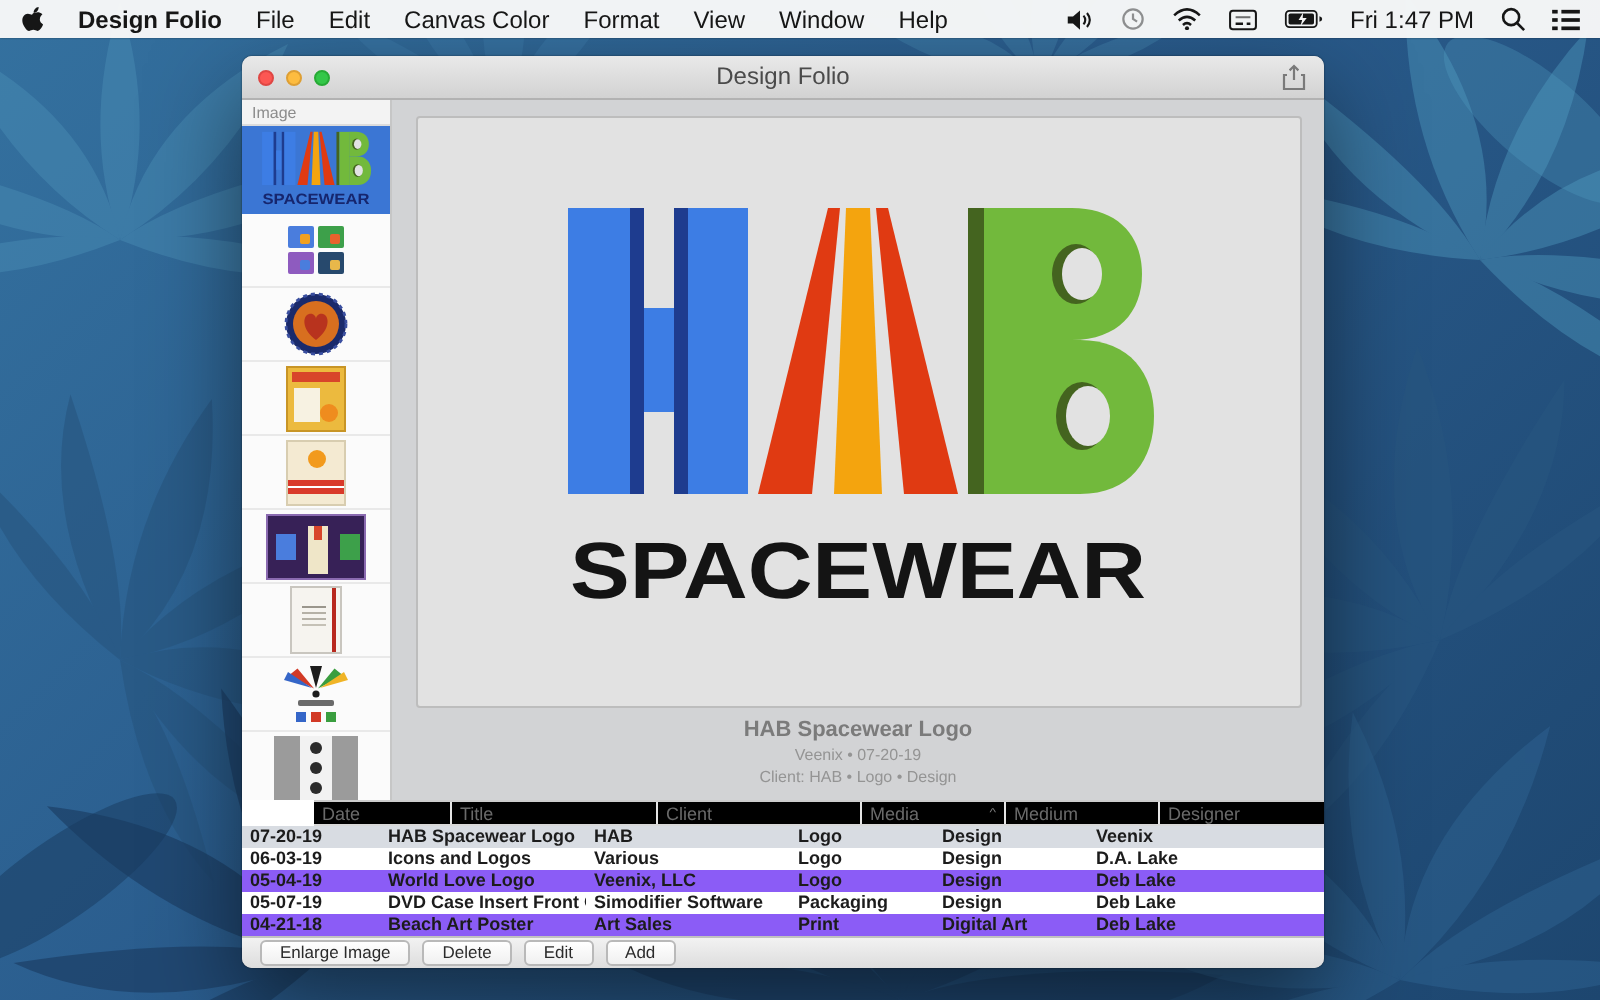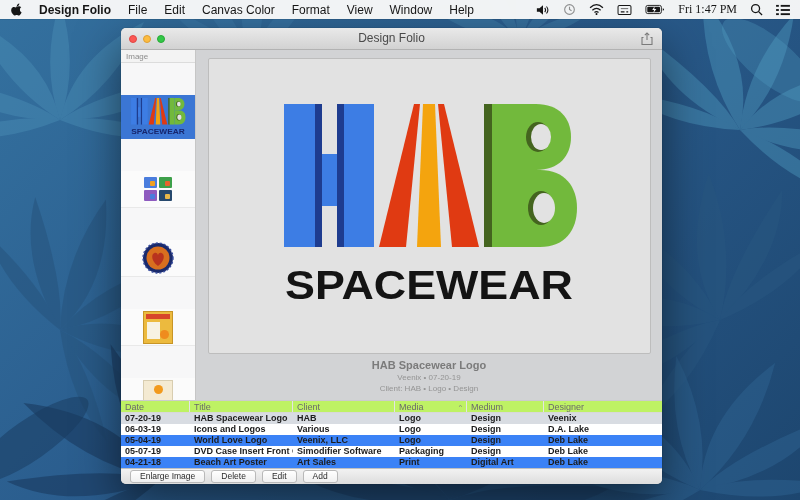--- a/index.html
+++ b/index.html
@@ -15,21 +15,21 @@
   
   .menubar {
     position:absolute; top:0; left:0; right:0; height:19px;
     background:rgba(248,248,248,.97);
     display:flex; align-items:center; padding:0 10px;
     font-size:12px; color:#161616; z-index:50;
     box-shadow:0 0 1px rgba(0,0,0,.4);
   }
   .menubar .left { display:flex; align-items:center; gap:17px; }
   .menubar .appname { font-weight:bold; }
-  .menubar .right { margin-left:auto; display:flex; align-items:center; gap:13px;font-family:Liberation Serif, serif; }
+  .menubar .right { margin-left:auto; display:flex; align-items:center; gap:13px; }
   .menubar .mi { cursor:default; white-space:nowrap; }
   .clock { font-size:12px; }
 
   
   .window {
     position:absolute; left:121px; top:28px; width:541px; height:456px;
     border-radius:5px; background:#d2d3d5;
     box-shadow:0 18px 45px rgba(0,0,0,.5), 0 0 1px rgba(0,0,0,.55);
     display:flex; flex-direction:column; overflow:hidden; z-index:10;
   }
@@ -45,21 +45,21 @@
   .light { width:8px; height:8px; border-radius:50%; }
   .light.r { background:#fc5753; border:.5px solid #df4744; }
   .light.y { background:#fdbc40; border:.5px solid #de9f34; }
   .light.g { background:#33c748; border:.5px solid #27aa35; }
   .share-btn { position:absolute; right:8px; top:4px; width:14px; height:14px; color:#7a7a7a; }
 
   
   .content { flex:0 0 350px; display:flex; overflow:hidden; }
   .sidebar {
     width:75px; flex:0 0 75px; background:#f7f7f8;
-    border-right:1px solid #c6c6c6; display:flex; flex-direction:column;gap:32px;
+    border-right:1px solid #c6c6c6; display:flex; flex-direction:column;
   }
   .sb-header {
     height:13px; flex:0 0 13px; font-size:8px; color:#8c8c8c;
     padding:2px 5px 0; border-bottom:1px solid #dcdcdc; background:#f3f3f3;
   }
   .thumb {
     flex:0 0 37px; height:37px; display:flex; align-items:center; justify-content:center;
     border-bottom:1px solid #e9e9e9; background:#fbfbfb; overflow:hidden;
   }
   .thumb.sel { flex:0 0 44px; height:44px; background:#3b76d4; border-bottom:1px solid #3b76d4; }
@@ -103,27 +103,27 @@
     border:1px solid #bdbdbd; border-radius:2px;
     display:flex; align-items:center; justify-content:center;
   }
   .caption { text-align:center; margin-top:4px; }
   .cap-title { font-size:11px; color:#7b7b7b; font-weight:bold; line-height:14px; }
   .cap-sub { font-size:8px; color:#949494; line-height:11px; }
 
   
   .table { flex:0 0 68px; font-size:9px; background:#fff; }
   .thead {
-    display:flex; height:13px; line-height:12px; background:#bef264;
-    border-top:1px solid #cccccc; border-bottom:1px solid #d8d8d8; color:#6a6a6a;
+    display:flex; height:13px; line-height:12px; background:#000000;
+    border-top:1px solid #cccccc; border-bottom:1px solid #d8d8d8; color:#6a6a6a;margin-left:36px;
   }
   .th { padding:0 4px; border-right:1px solid #e4e4e4; display:flex; align-items:center; }
   .th .caret { margin-left:auto; font-size:7px; color:#7e7e7e; transform:scaleY(.8); }
   .tr { display:flex; height:11px; line-height:11px; color:#1c1c1c;font-weight:bold; }
-  .tr.alt { background:#3b82f6; }
+  .tr.alt { background:#8b5cf6; }
   .tr.selected { background:#d8dce2; }
   .td { padding:0 4px; white-space:nowrap; overflow:hidden; }
   .c0 { width:69px; flex:0 0 69px; } .c1 { width:103px; flex:0 0 103px; }
   .c2 { width:102px; flex:0 0 102px; } .c3 { width:72px; flex:0 0 72px; }
   .c4 { width:77px; flex:0 0 77px; } .c5 { flex:1; border-right:none; }
 
   
   .footer {
     flex:1; display:flex; align-items:center; gap:6px; padding:0 9px;
     background:linear-gradient(#f2f2f2,#dddddd); border-top:1px solid #c0c0c0;

